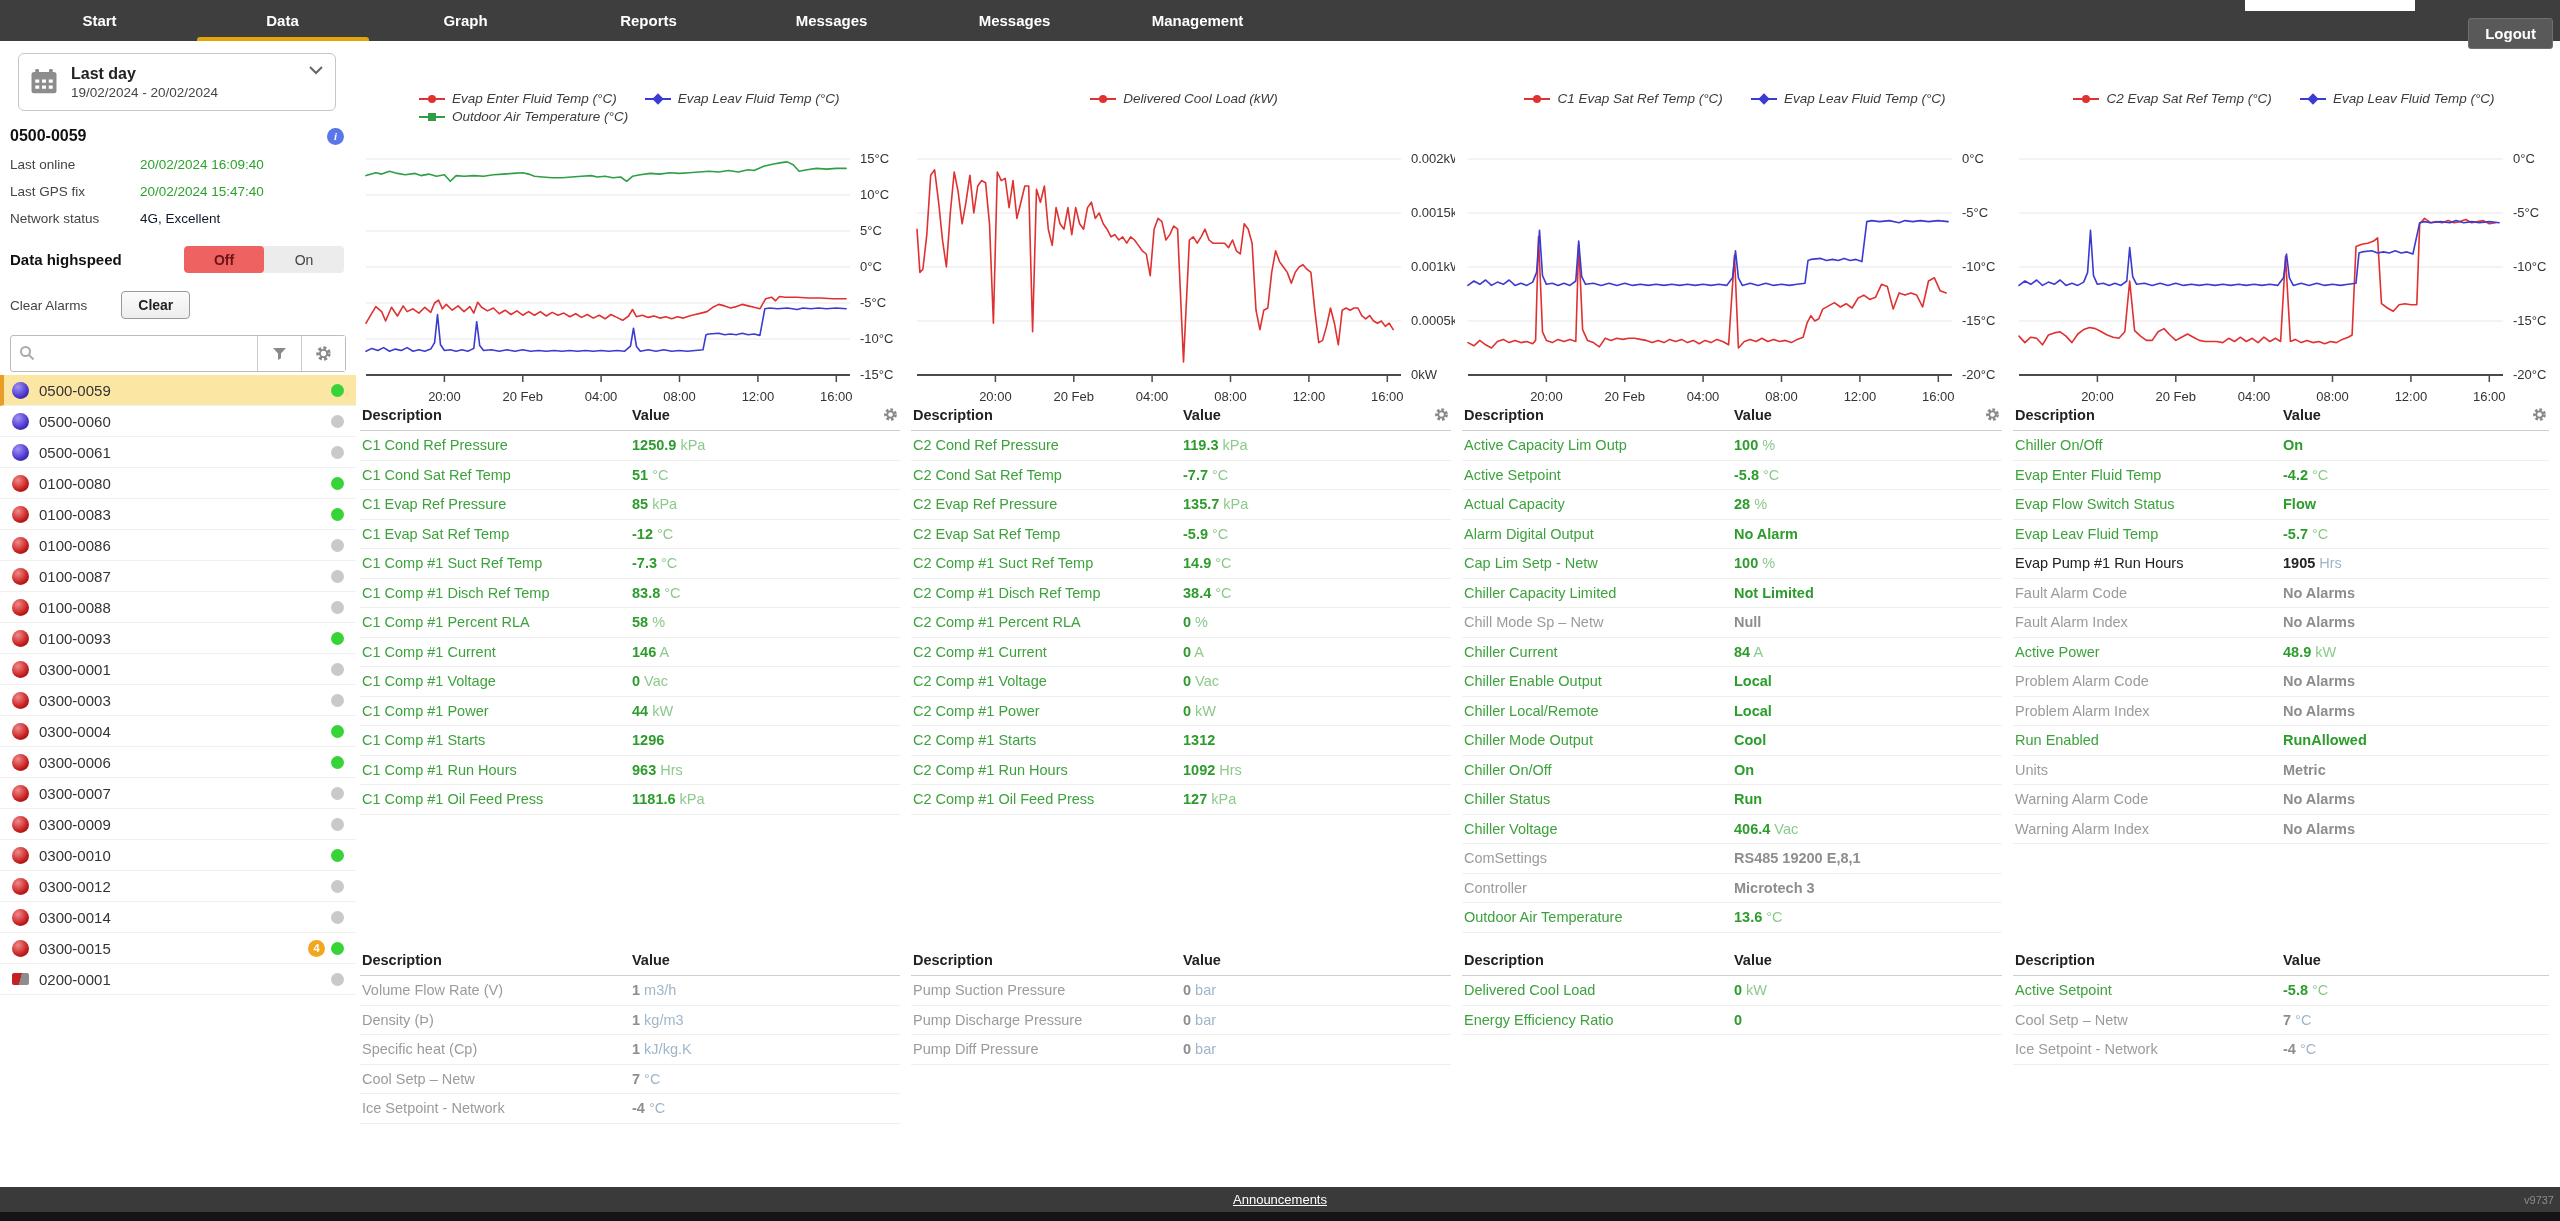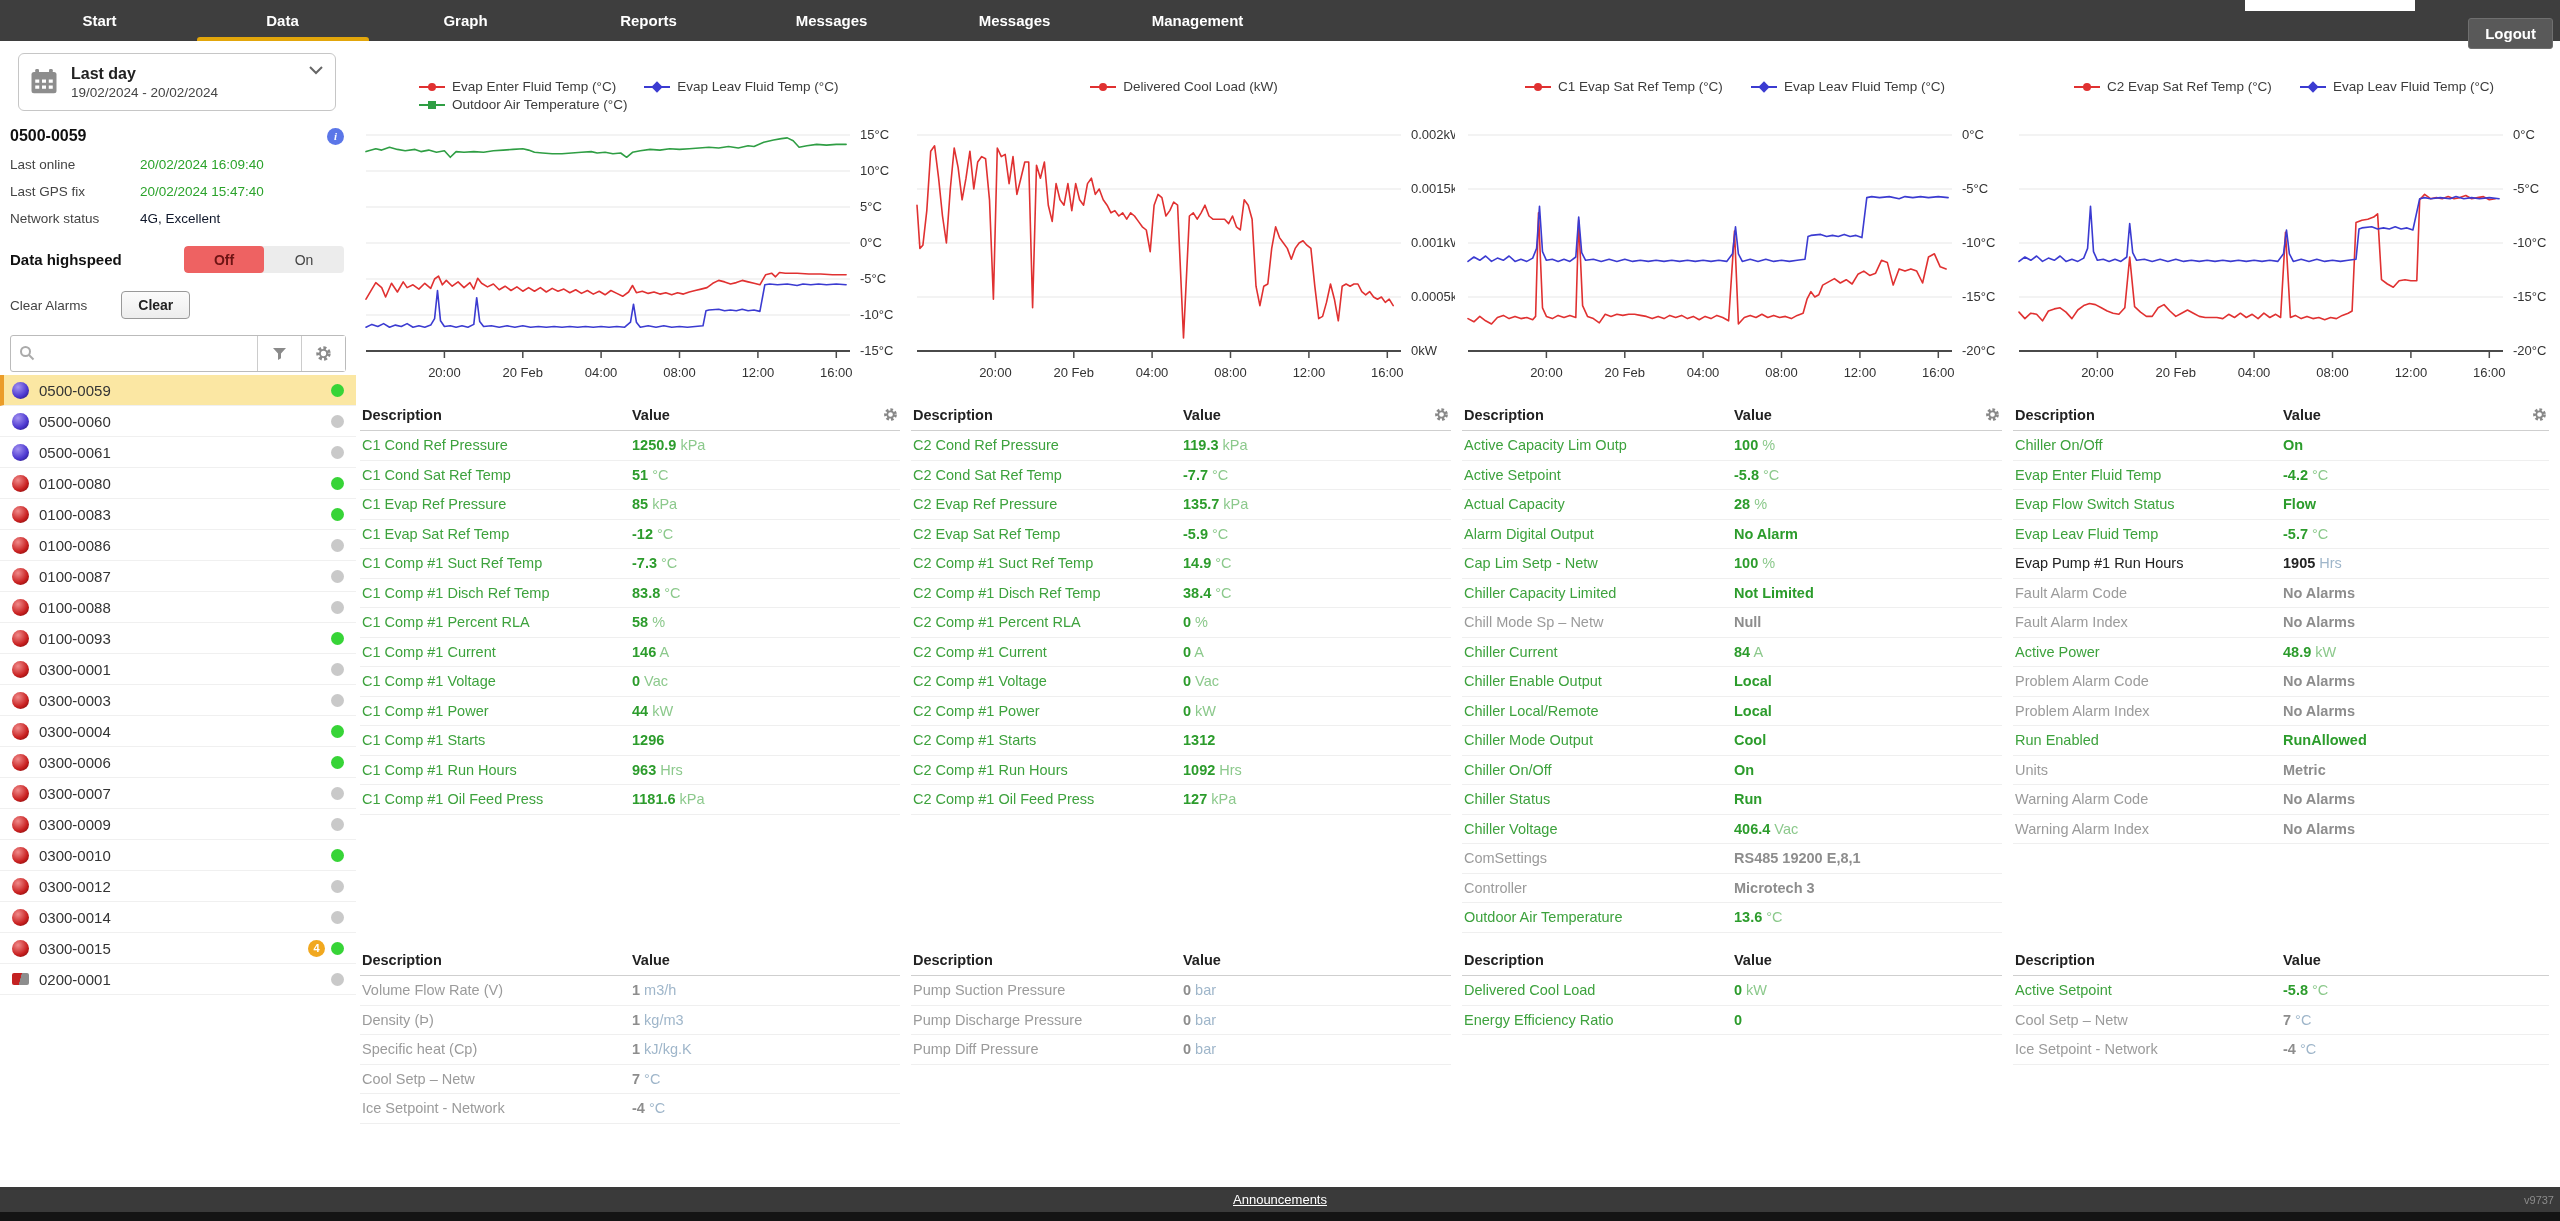--- a/index.html
+++ b/index.html
@@ -43,21 +43,21 @@
   .mk.blue{background:radial-gradient(circle at 35% 30%,#a493f2,#4a36cf 60%,#20105f);}
   .mk.red{background:radial-gradient(circle at 35% 30%,#f08a8a,#c81f1f 60%,#6d0606);}
   .mk.flag{border-radius:2px;height:12px;background:linear-gradient(105deg,#c42222 48%,#8d8d8d 50%);}
   .sp{flex:1;}
   .badge{width:17px;height:17px;border-radius:50%;background:#f1a81f;color:#fff;font-size:11px;font-weight:bold;display:flex;align-items:center;justify-content:center;margin-right:6px;flex:0 0 auto;}
   .dot{width:13px;height:13px;border-radius:50%;flex:0 0 auto;}
   .dot.green{background:#37d437;}
   .dot.gray{background:#c9c9c9;}
   
   .col{position:absolute;top:75px;width:544px;height:1105px;}
-  .legend{height:46px;max-width:430px;margin:0 auto;display:flex;flex-wrap:wrap;justify-content:flex-start;align-content:flex-start;column-gap:26px;row-gap:3px;padding-top:4px;font-size:13.5px;color:#3c3c3c;box-sizing:border-box;width:fit-content;}
+  .legend{height:46px;max-width:430px;margin:12px auto;display:flex;flex-wrap:wrap;justify-content:flex-start;align-content:flex-start;column-gap:26px;row-gap:3px;padding-top:4px;font-size:13.5px;color:#3c3c3c;box-sizing:border-box;width:fit-content;font-style:italic;}
   .leg-item{display:flex;align-items:center;gap:5px;white-space:nowrap;}
   svg.chart{display:block;width:544px;height:280px;}
   .yt{font-size:13px;fill:#333;}
   .xt{font-size:13px;fill:#333;text-anchor:middle;}
   .dtable{position:absolute;left:0;right:4px;top:325px;}
   .dtable.t2{top:870px;}
   .thead{display:flex;height:30px;align-items:center;border-bottom:1px solid #cfcfcf;font-weight:bold;font-size:14.5px;color:#222;position:relative;}
   .trow{display:flex;height:29.5px;align-items:center;border-bottom:1px solid #efefef;font-size:14.5px;box-sizing:border-box;}
   .tl{flex:0 0 50%;padding-left:2px;white-space:nowrap;overflow:hidden;}
   .tv{flex:1;white-space:nowrap;}

